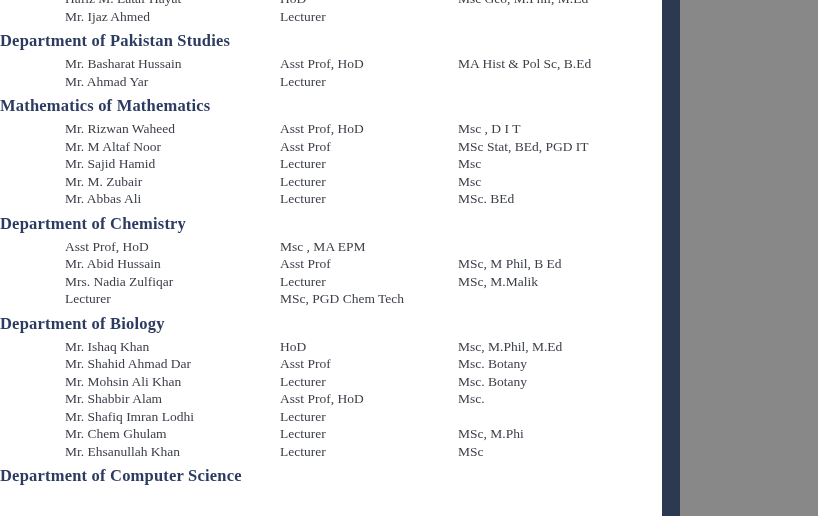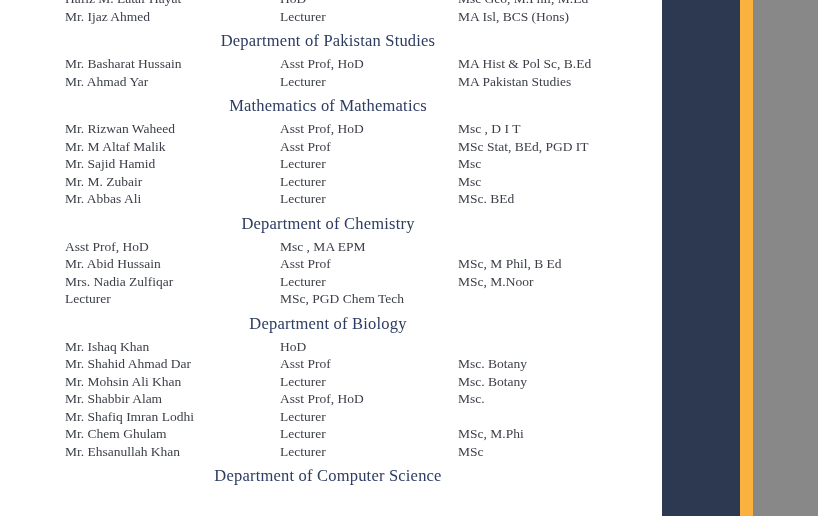--- a/index.html
+++ b/index.html
@@ -6,21 +6,21 @@
     --navy:#2c3951;
     --orange:#fbb13d;
     --heading:#2c3b60;
     --body:#3b3f48;
     --bg:#ffffff;
   }
   html,body{margin:0;padding:0;}
   body{background:#888;}
   .page{
     position:relative;
-    width:753px;height:516px;
+    width:680px;height:516px;
     background:var(--bg);
     overflow:hidden;
     font-family:"Liberation Serif", serif;
   }
   .content{
     position:absolute;
     left:0;top:-10px;
     width:656px;
   }
   .faculty-row{
@@ -29,22 +29,22 @@
     padding-left:65px;
     height:17.5px;
     line-height:17.5px;
     font-size:13.5px;
     color:var(--body);
     white-space:nowrap;
   }
   .cell{overflow:visible;}
   .dept-heading{
     margin:7px 0 5px 0;
-    text-align:center;
-    font-weight:normal;
+    text-align:left;
+    font-weight:bold;
     font-size:16.5px;
     line-height:18px;
     color:var(--heading);
     letter-spacing:0.2px;
   }
   .bar{position:absolute;top:0;height:516px;}
   .bar-navy{left:662px;width:78px;background:var(--navy);}
   .bar-orange{left:740px;width:78px;background:var(--orange);}
 </style>
 </head>
@@ -53,41 +53,39 @@
 <div class="page">
   <div class="content">
       <div class="faculty-row">
         <span class="cell name">Hafiz M. Lataf Hayat</span>
         <span class="cell designation">HoD</span>
         <span class="cell qualification">Msc Geo, M.Phil, M.Ed</span>
       </div>
       <div class="faculty-row">
         <span class="cell name">Mr. Ijaz Ahmed</span>
         <span class="cell designation">Lecturer</span>
-        <span class="cell qualification">MA Isl, BCS (Hons)</span>
       </div>
       <div class="dept-heading">Department of Pakistan Studies</div>
       <div class="faculty-row">
         <span class="cell name">Mr. Basharat Hussain</span>
         <span class="cell designation">Asst Prof, HoD</span>
         <span class="cell qualification">MA Hist &amp; Pol Sc, B.Ed</span>
       </div>
       <div class="faculty-row">
         <span class="cell name">Mr. Ahmad Yar</span>
         <span class="cell designation">Lecturer</span>
-        <span class="cell qualification">MA Pakistan Studies</span>
       </div>
       <div class="dept-heading">Mathematics of Mathematics</div>
       <div class="faculty-row">
         <span class="cell name">Mr. Rizwan Waheed</span>
         <span class="cell designation">Asst Prof, HoD</span>
         <span class="cell qualification">Msc , D I T</span>
       </div>
       <div class="faculty-row">
-        <span class="cell name">Mr. M Altaf Malik</span>
+        <span class="cell name">Mr. M Altaf Noor</span>
         <span class="cell designation">Asst Prof</span>
         <span class="cell qualification">MSc Stat, BEd, PGD IT</span>
       </div>
       <div class="faculty-row">
         <span class="cell name">Mr. Sajid Hamid</span>
         <span class="cell designation">Lecturer</span>
         <span class="cell qualification">Msc</span>
       </div>
       <div class="faculty-row">
         <span class="cell name">Mr. M. Zubair</span>
@@ -105,30 +103,31 @@
         <span class="cell qualification">Msc , MA EPM</span>
       </div>
       <div class="faculty-row">
         <span class="cell name">Mr. Abid Hussain</span>
         <span class="cell designation">Asst Prof</span>
         <span class="cell qualification">MSc, M Phil, B Ed</span>
       </div>
       <div class="faculty-row">
         <span class="cell name">Mrs. Nadia Zulfiqar</span>
         <span class="cell designation">Lecturer</span>
-        <span class="cell qualification">MSc, M.Noor</span>
+        <span class="cell qualification">MSc, M.Malik</span>
       </div>
       <div class="faculty-row">
         <span class="cell designation">Lecturer</span>
         <span class="cell qualification">MSc, PGD Chem Tech</span>
       </div>
       <div class="dept-heading">Department of Biology</div>
       <div class="faculty-row">
         <span class="cell name">Mr. Ishaq Khan</span>
         <span class="cell designation">HoD</span>
+        <span class="cell qualification">Msc, M.Phil, M.Ed</span>
       </div>
       <div class="faculty-row">
         <span class="cell name">Mr. Shahid Ahmad Dar</span>
         <span class="cell designation">Asst Prof</span>
         <span class="cell qualification">Msc. Botany</span>
       </div>
       <div class="faculty-row">
         <span class="cell name">Mr. Mohsin Ali Khan</span>
         <span class="cell designation">Lecturer</span>
         <span class="cell qualification">Msc. Botany</span>

